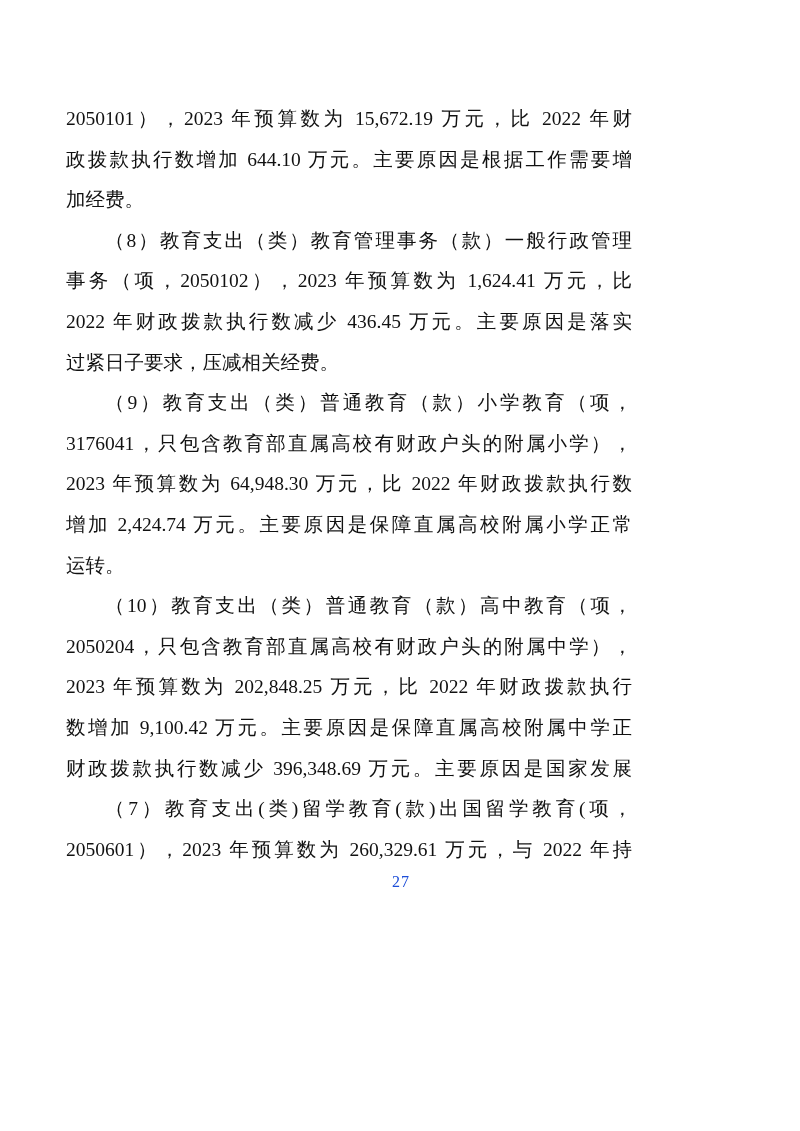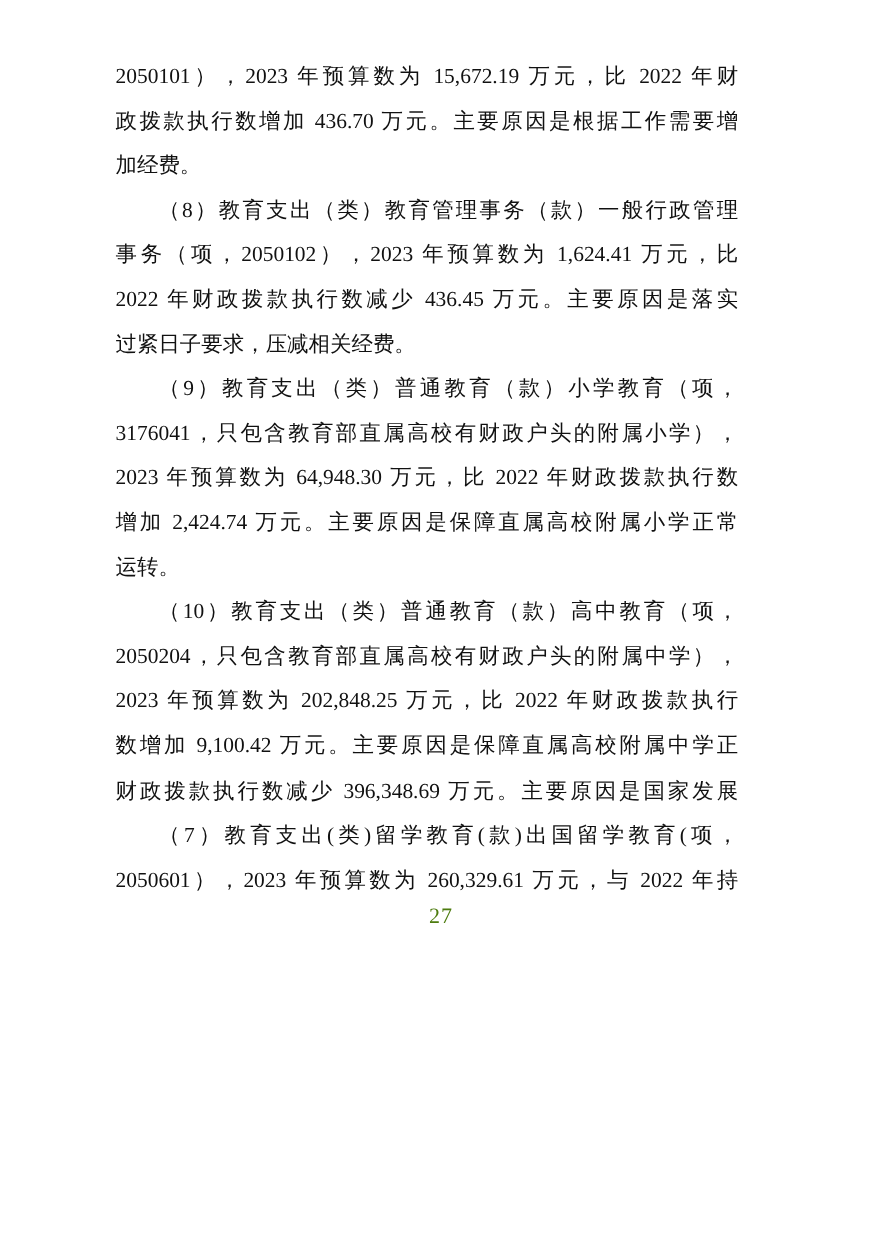--- a/index.html
+++ b/index.html
@@ -14,22 +14,22 @@
     color: #111111;
     overflow: hidden;
   }
   .page {
     position: relative;
     width: 800px;
     height: 1131px;
     background: #ffffff;
   }
   .content {
-    padding-top: 50px;
-    margin-left: 105px;
+    padding-top: 99px;
+    margin-left: 66px;
     width: 566px;
   }
   .line {
     font-size: 19.5px;
     line-height: 40.6px;
     text-align: justify;
     text-align-last: justify;
     overflow: hidden;
     white-space: normal;
   }
@@ -39,33 +39,33 @@
   .line.endline {
     text-align-last: left;
   }
   .footer {
     margin-left: 118px;
     width: 566px;
     margin-top: 2px;
     text-align: center;
   }
   .footer .pagenum {
-    font-size: 20px;
+    font-size: 16px;
     line-height: 20px;
-    color: #4d7c0f;
+    color: #1d4ed8;
     letter-spacing: 1px;
   }
 </style>
 </head>
 <body>
 
 <main class="page">
   <section class="content">
       <div class="line">2050101），2023 年预算数为 15,672.19 万元，比 2022 年财</div>
-      <div class="line">政拨款执行数增加 436.70 万元。主要原因是根据工作需要增</div>
+      <div class="line">政拨款执行数增加 644.10 万元。主要原因是根据工作需要增</div>
       <div class="line endline">加经费。</div>
       <div class="line indent">（8）教育支出（类）教育管理事务（款）一般行政管理</div>
       <div class="line">事务（项，2050102），2023 年预算数为 1,624.41 万元，比</div>
       <div class="line">2022 年财政拨款执行数减少 436.45 万元。主要原因是落实</div>
       <div class="line endline">过紧日子要求，压减相关经费。</div>
       <div class="line indent">（9）教育支出（类）普通教育（款）小学教育（项，</div>
       <div class="line">3176041，只包含教育部直属高校有财政户头的附属小学），</div>
       <div class="line">2023 年预算数为 64,948.30 万元，比 2022 年财政拨款执行数</div>
       <div class="line">增加 2,424.74 万元。主要原因是保障直属高校附属小学正常</div>
       <div class="line endline">运转。</div>

